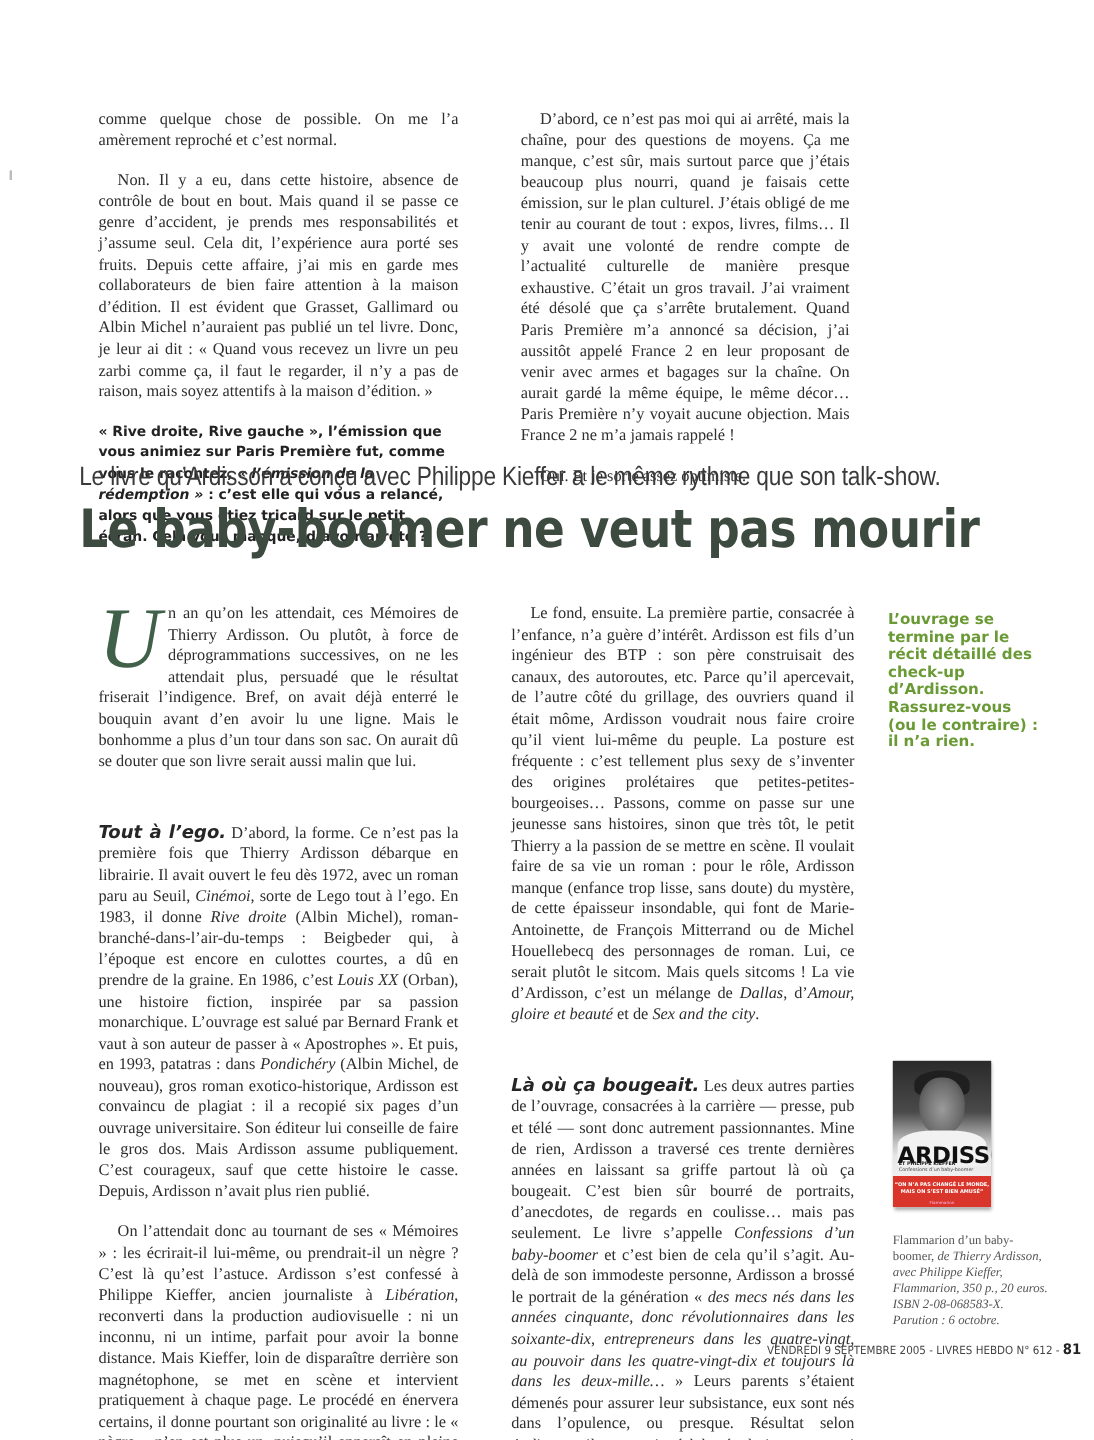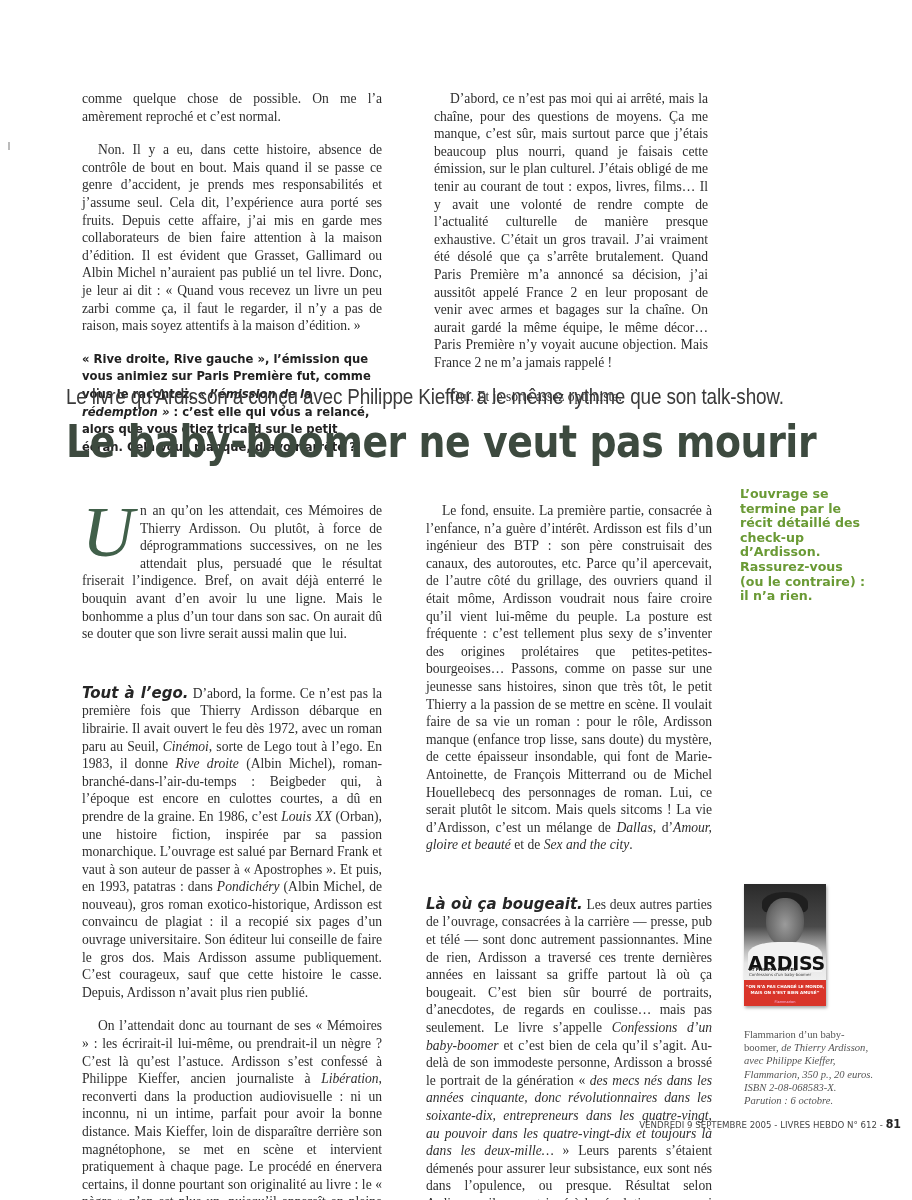--- a/index.html
+++ b/index.html
@@ -12,21 +12,21 @@
   .signature { font-family: "DejaVu Sans", sans-serif; font-weight: bold; font-size: 8.6px; text-align: right; letter-spacing: 0.2px; color: #333; margin-top: 4px; }
   #top-left { left: 66px; top: 74px; width: 332px; }
   #top-right { left: 418px; top: 74px; width: 306px; }
   #deck { position: absolute; left: 66px; top: 384px; width: 790px; font-family: "Liberation Sans", sans-serif; font-size: 22px; color: #3a3a3a; transform: scaleX(0.86); transform-origin: left; white-space: nowrap; letter-spacing: -0.2px; }
   #headline { position: absolute; left: 66px; top: 416px; width: 800px; font-family: "DejaVu Sans", sans-serif; font-weight: bold; font-size: 44px; color: #3d4a3f; transform: scaleX(0.86); transform-origin: left; white-space: nowrap; letter-spacing: -0.5px; }
   #c1 { left: 66px; top: 486px; width: 332px; }
   #c2 { left: 410px; top: 486px; width: 318px; }
   .dropcap { float: left; font-family: "Liberation Serif", serif; font-style: italic; font-size: 72px; line-height: 56px; color: #41604a; margin: 2px 6px 0 0; height: 56px; }
   .subhead { font-family: "DejaVu Sans", sans-serif; font-weight: bold; font-style: italic; font-size: 15px; color: #262626; }
   .gap { height: 10px; }
-  #pullquote { position: absolute; left: 740px; top: 487px; width: 130px; font-family: "DejaVu Sans", sans-serif; font-weight: bold; font-size: 12.6px; line-height: 14.6px; color: #6a9a35; }
+  #pullquote { position: absolute; left: 740px; top: 509px; width: 130px; font-family: "DejaVu Sans", sans-serif; font-weight: bold; font-size: 12.6px; line-height: 14.6px; color: #6a9a35; }
   #book-cover { position: absolute; left: 744px; top: 884px; width: 82px; height: 122px; background: linear-gradient(180deg, #2a2a2a 0%, #4a4a4a 35%, #bdbdbd 55%, #e6e6e6 65%, #f0f0f0 80%); box-shadow: 1px 2px 3px rgba(0,0,0,0.35); overflow: hidden; }
   #book-cover .face { position: absolute; left: 22px; top: 14px; width: 38px; height: 48px; border-radius: 45% 45% 48% 48%; background: radial-gradient(ellipse at 50% 55%, #9b9b9b 0%, #6a6a6a 60%, #3a3a3a 100%); }
   #book-cover .hair { position: absolute; left: 18px; top: 8px; width: 46px; height: 22px; border-radius: 50% 50% 30% 30%; background: #1f1f1f; }
   #book-cover .shirt { position: absolute; left: 4px; top: 58px; width: 74px; height: 30px; border-radius: 40% 40% 0 0; background: #f2f2f2; }
   #book-cover .author { position: absolute; left: 4px; top: 68px; font-family: "DejaVu Sans", sans-serif; font-weight: bold; font-size: 19px; color: #111; letter-spacing: -0.3px; }
   #book-cover .coauthor { position: absolute; left: 5px; top: 83px; font-family: "DejaVu Sans", sans-serif; font-weight: bold; font-size: 4px; color: #222; }
   #book-cover .subt { position: absolute; left: 5px; top: 88px; font-family: "DejaVu Sans", sans-serif; font-size: 4px; color: #444; }
   #book-cover .band { position: absolute; left: 0; top: 96px; width: 82px; height: 26px; background: #d9352a; color: #fff; font-family: "DejaVu Sans", sans-serif; font-weight: bold; font-size: 4.2px; text-align: center; line-height: 6px; padding-top: 4px; box-sizing: border-box; }
   #book-cover .publisher { position: absolute; left: 0; bottom: 2px; width: 82px; text-align: center; font-family: "DejaVu Sans", sans-serif; font-size: 3.5px; color: #fbe; }
   #caption { position: absolute; left: 744px; top: 1028px; width: 130px; font-family: "Liberation Serif", serif; font-size: 10.6px; line-height: 13.2px; color: #555; }

